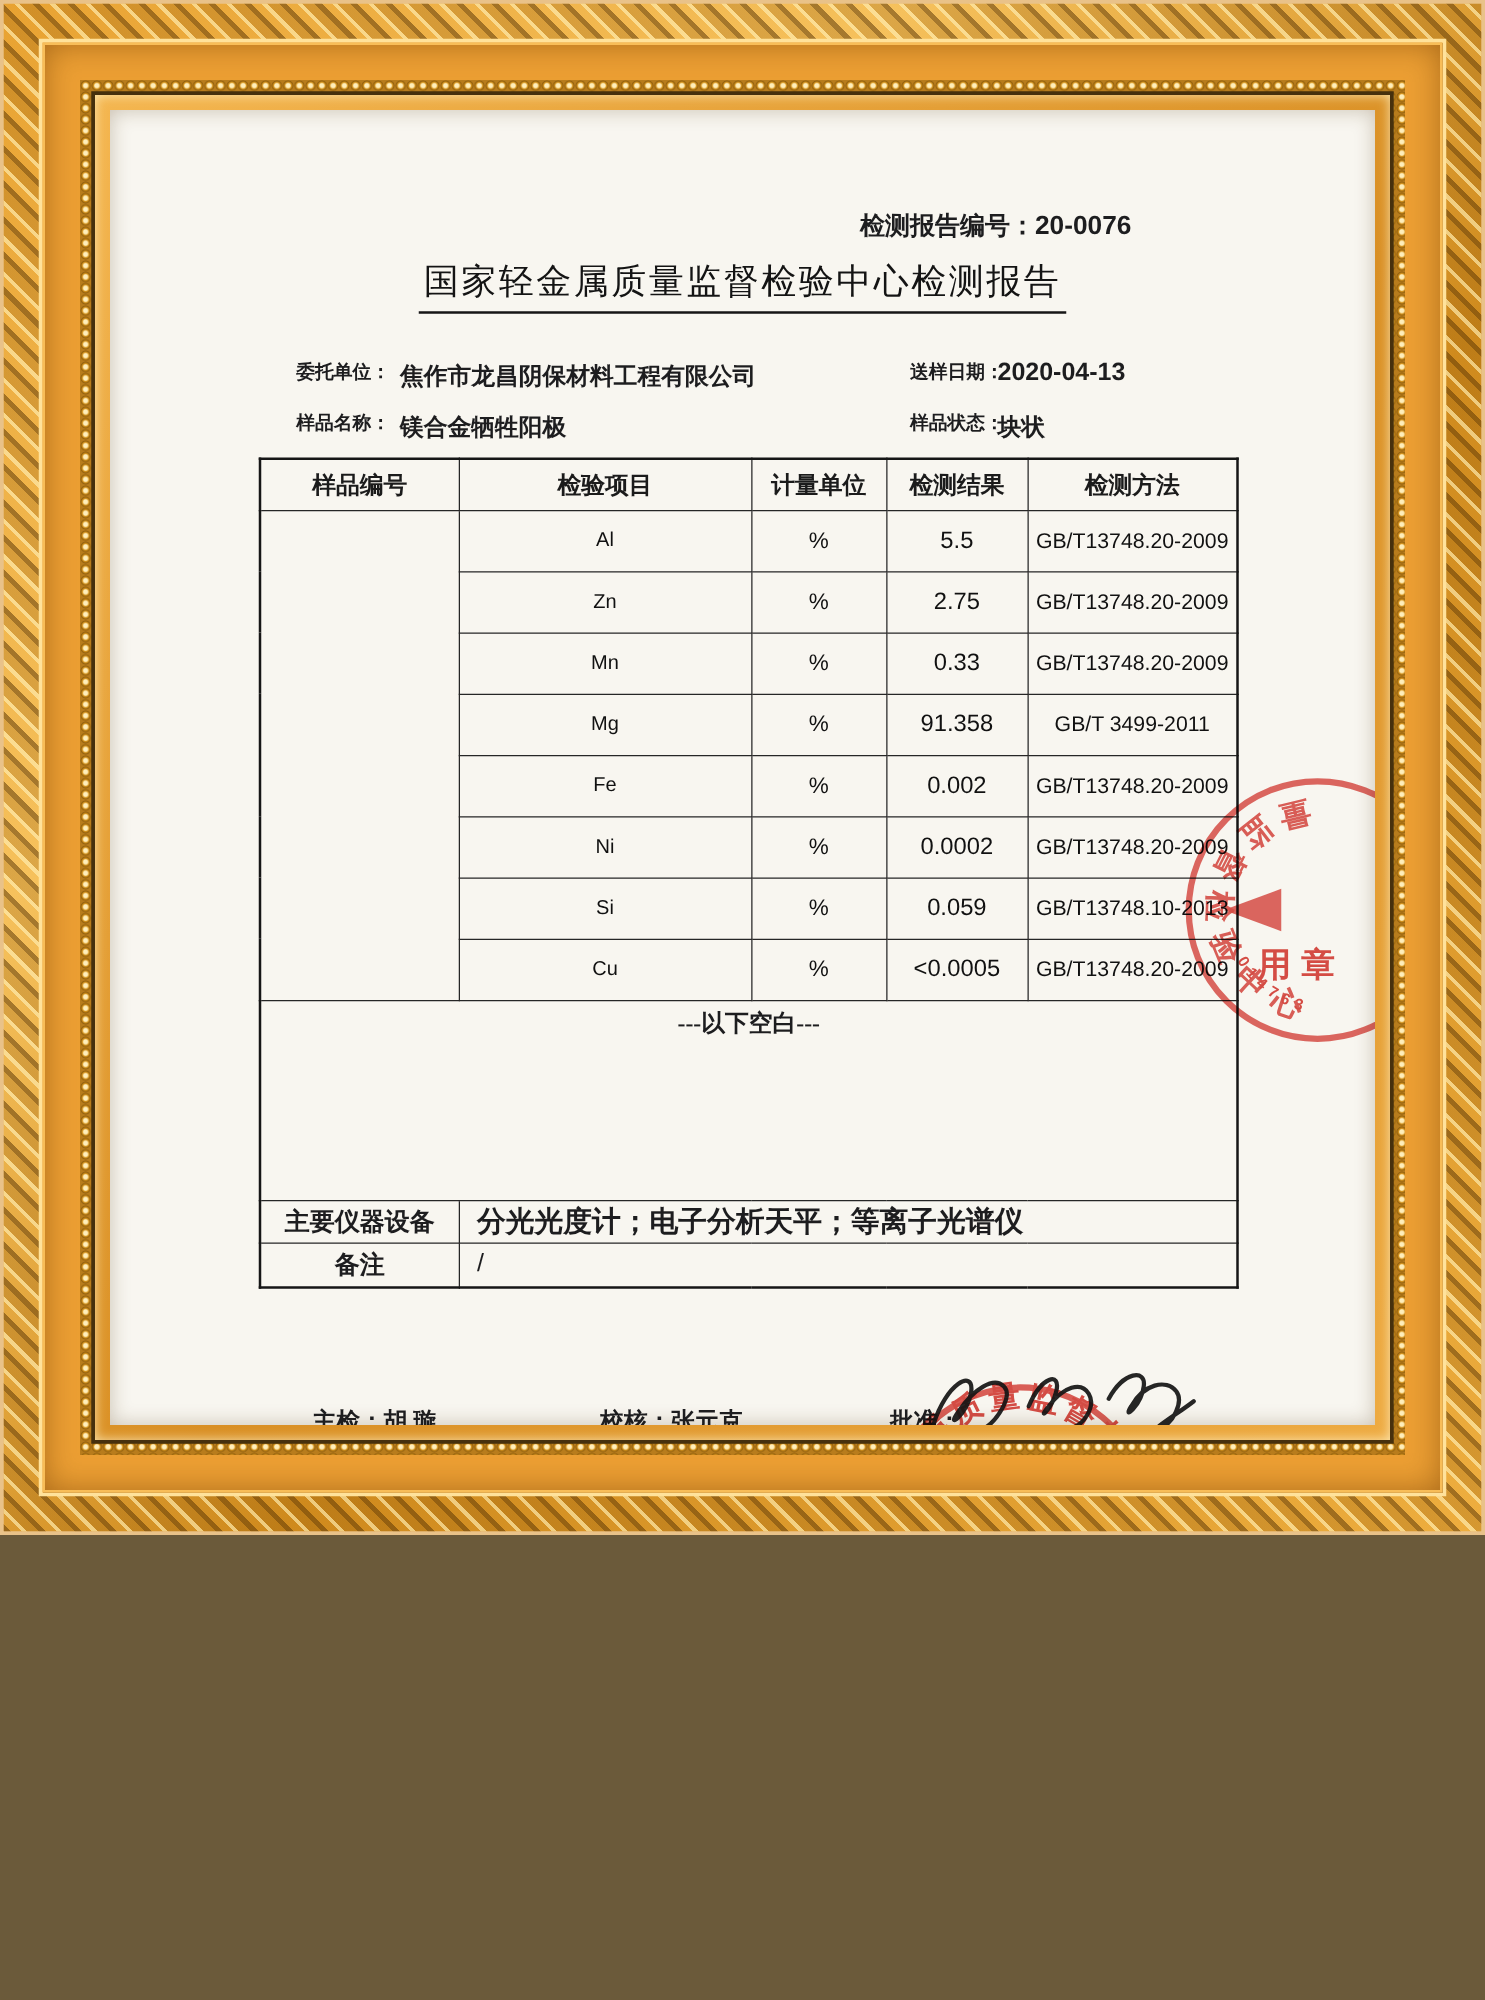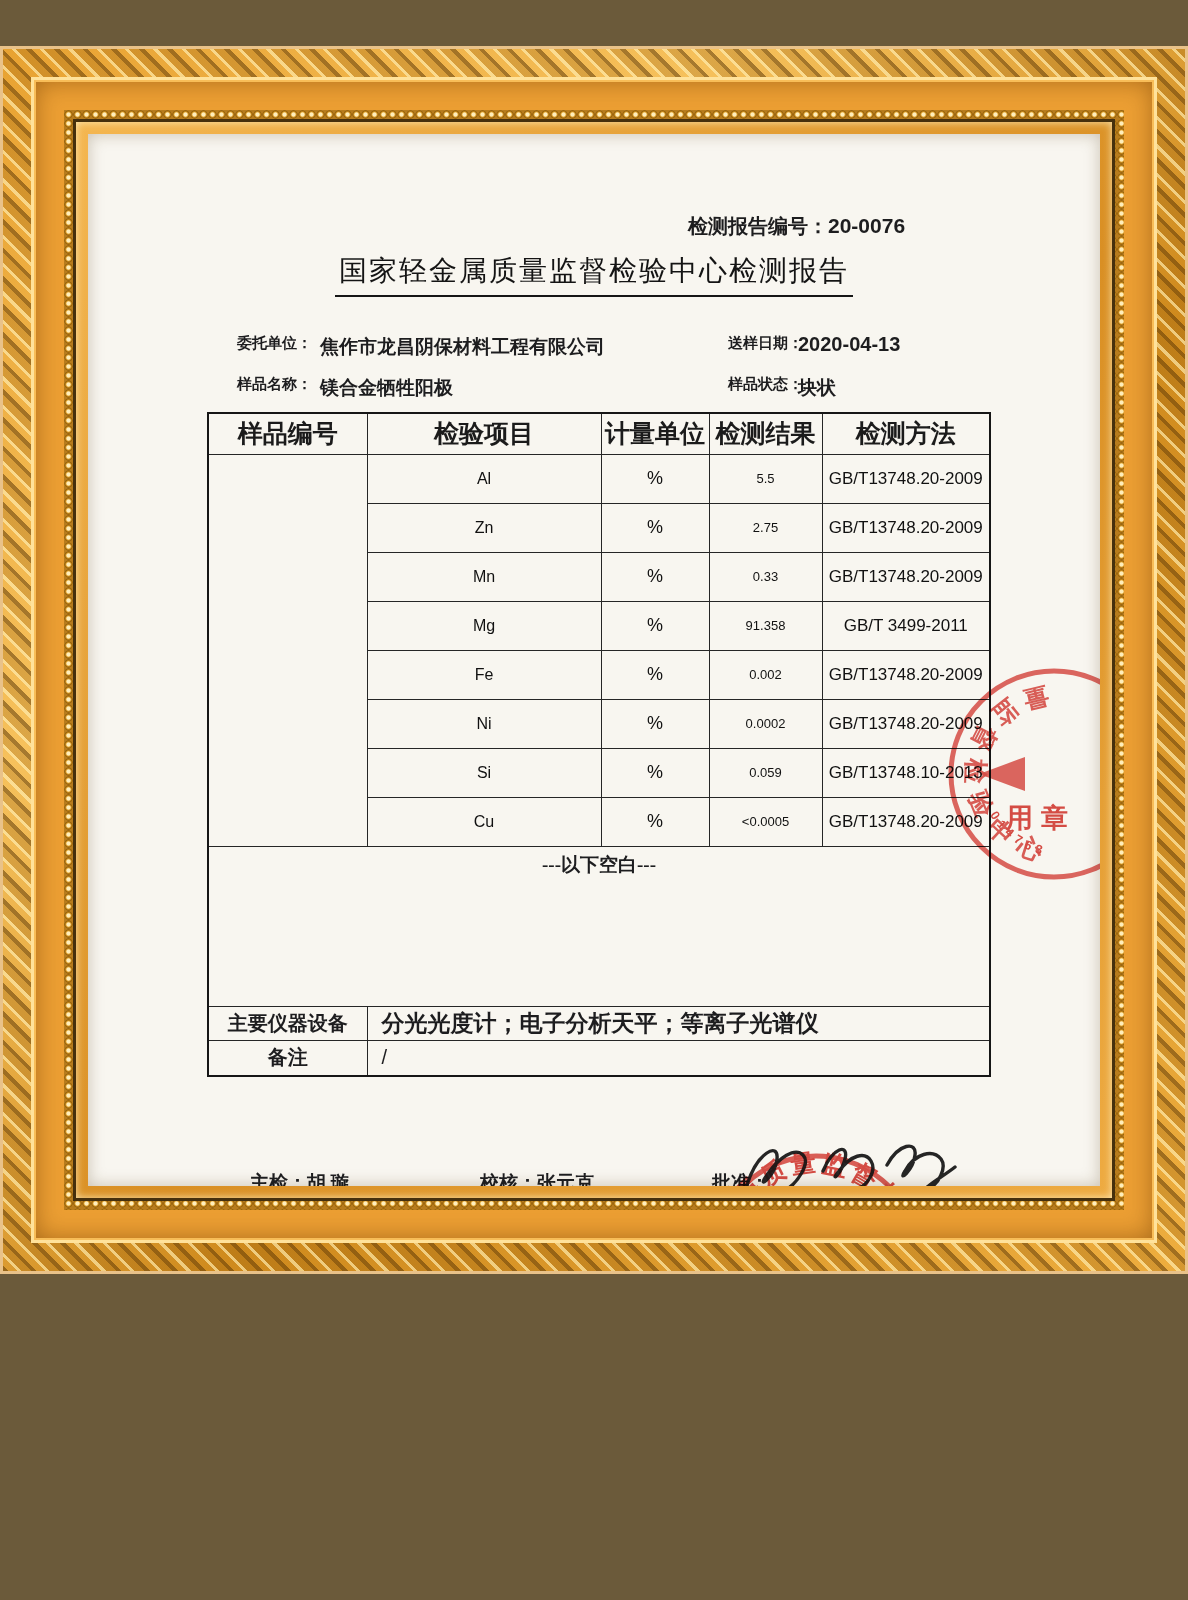--- a/index.html
+++ b/index.html
@@ -1,17 +1,17 @@
 <!DOCTYPE html>
 <html><head>
 <meta charset="utf-8">
 <style>
   html,body{margin:0;padding:0;background:#6b5a3a;}
   .stage{width:1188px;height:1228px;position:relative;overflow:hidden;
-         font-family:"Liberation Serif","DejaVu Serif",serif;margin-top:46px;}
+         font-family:"Liberation Serif","DejaVu Serif",serif;}
   
   .band{display:flex;width:100%;height:100%;box-sizing:border-box;}
   .band>*{flex:1;}
   .f0{background:#e9c289;padding:3px;}
   .f1{background:linear-gradient(135deg,#e8a231,#f6c15c 30%,#cf8a1d 60%,#eeae3f);
       position:relative;padding:28px;}
   .f1::before{content:"";position:absolute;inset:0;
       background:repeating-linear-gradient(45deg,rgba(86,50,2,.5) 0 4px,rgba(255,232,160,.0) 4px 10px,
                  rgba(255,238,178,.65) 10px 13px,rgba(140,86,8,.25) 13px 20px);
       pointer-events:none;}
@@ -35,25 +35,25 @@
               border-bottom:2.5px solid #161616;padding:0 4px 5px 4px;color:#141414;}
   .info-label{font-weight:700;font-size:15px;}
   .info-value{font-weight:700;font-size:19px;}
   .mono-val{font-family:"Liberation Sans",sans-serif;font-weight:700;font-size:20px;}
   
   .rtable{border-collapse:collapse;table-layout:fixed;width:782px;
           border:2.5px solid #161616;background:transparent;}
   .rtable td,.rtable th{border:1.5px solid #262626;padding:0;vertical-align:middle;
           text-align:center;overflow:hidden;}
   .r-head{height:41px;}
-  .r-head th{font-size:25px;font-weight:700;color:#1b1b1b;}
+  .r-head th{font-size:19px;font-weight:700;color:#1b1b1b;}
   .r-data{height:49px;}
   .cell-item{font-family:"Liberation Sans",sans-serif;font-size:16px;color:#111;}
   .cell-unit{font-family:"Liberation Sans",sans-serif;font-size:18px;color:#111;}
-  .cell-result{font-family:"Liberation Sans",sans-serif;font-size:13px;color:#111;}
+  .cell-result{font-family:"Liberation Sans",sans-serif;font-size:19px;color:#111;}
   .cell-method{font-family:"Liberation Sans",sans-serif;font-size:17px;color:#111;}
   .r-blank{height:160px;}
   .blankcell{vertical-align:top !important;padding-top:5px !important;
              font-weight:700;font-size:19px;}
   .r-equip{height:34px;}
   .r-rem{height:36px;}
   .lblcell{font-weight:700;font-size:20px;}
   .valcell{text-align:left !important;padding-left:14px !important;
            font-weight:700;font-size:23px;}
   .valcell.slash{font-family:"Liberation Sans",sans-serif;font-weight:400;font-size:20px;}

